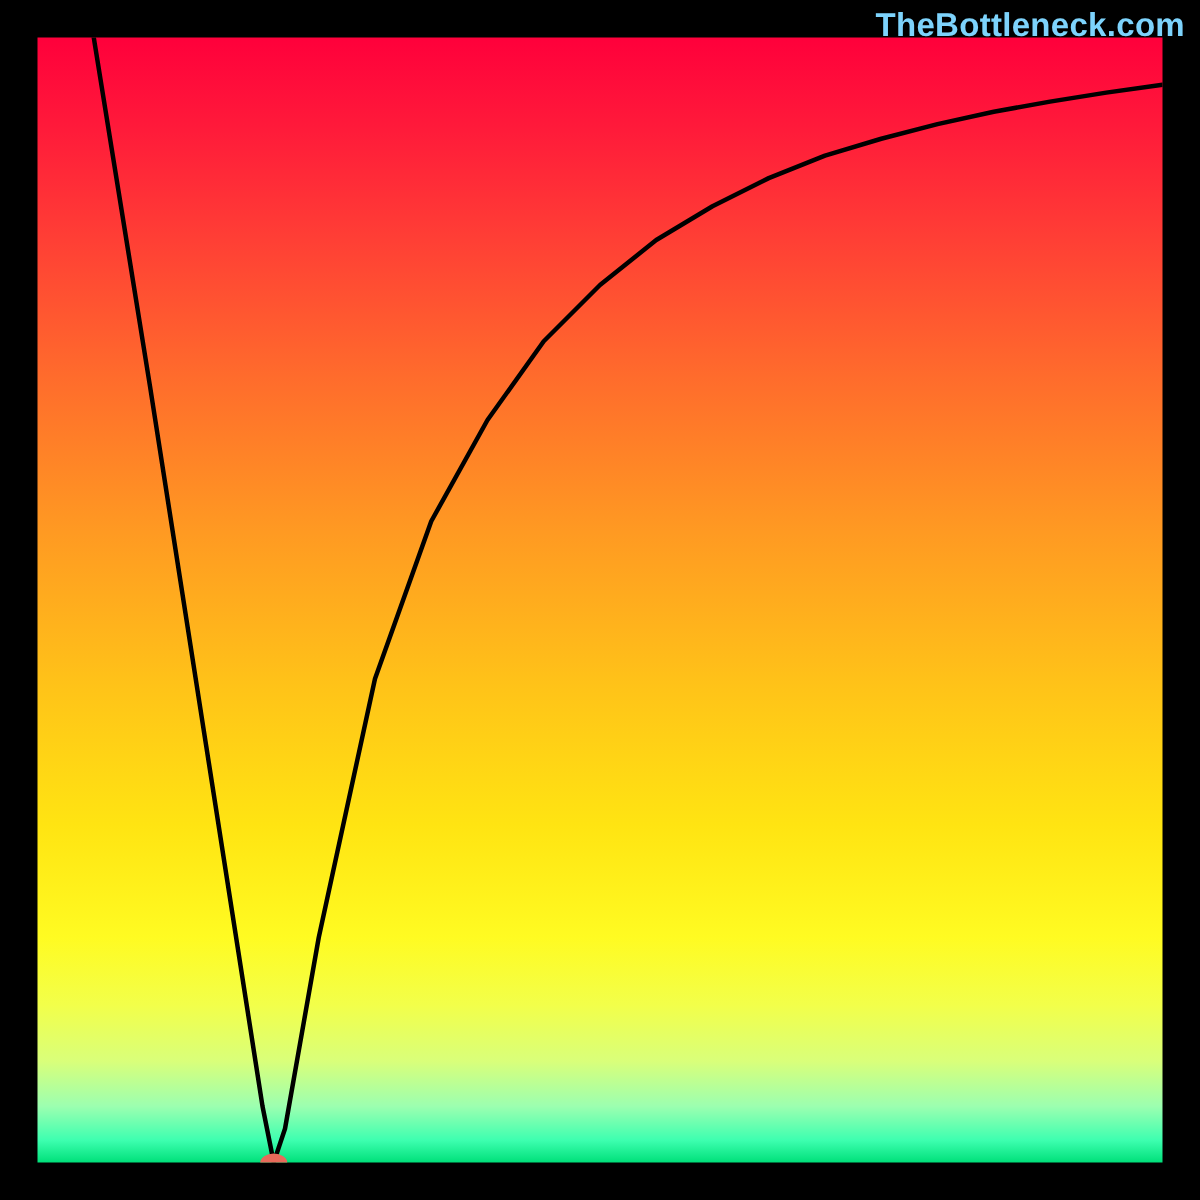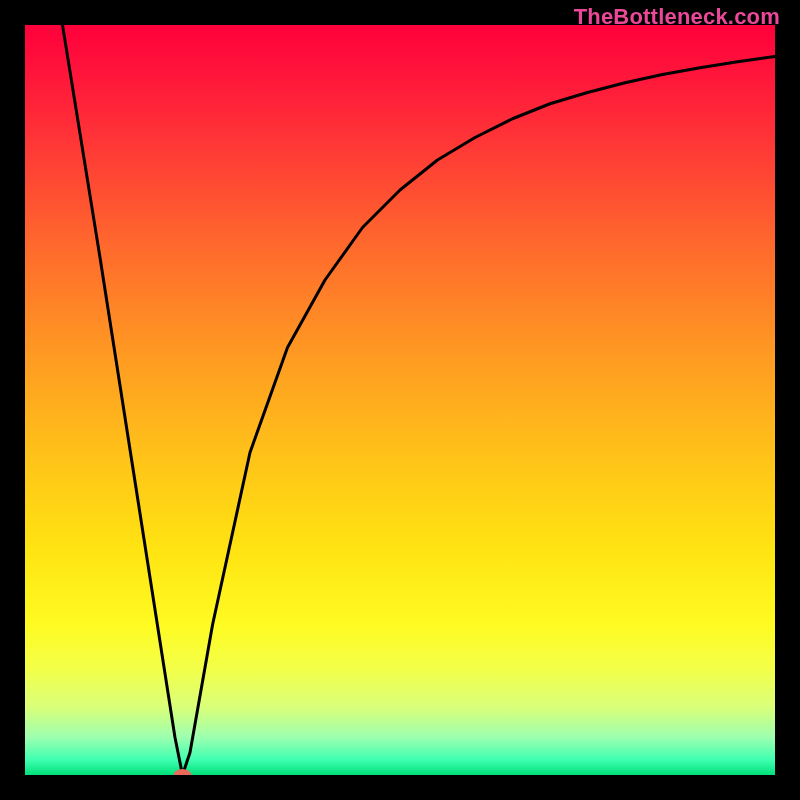--- a/index.html
+++ b/index.html
@@ -45,22 +45,22 @@
   svg.curve {
     position: absolute;
     left: 0;
     top: 0;
     width: 750px;
     height: 750px;
   }
   .attribution {
     position: absolute;
     top: 4px;
-    right: 20px;
-    color: #ec4899;
+    right: 10px;
+    color: #7dd3fc;
     font-size: 22px;
     font-weight: 600;
     letter-spacing: 0.2px;
     user-select: none;
   }
 </style>
 </head>
 <body>
 
 <div class="attribution">TheBottleneck.com</div>

